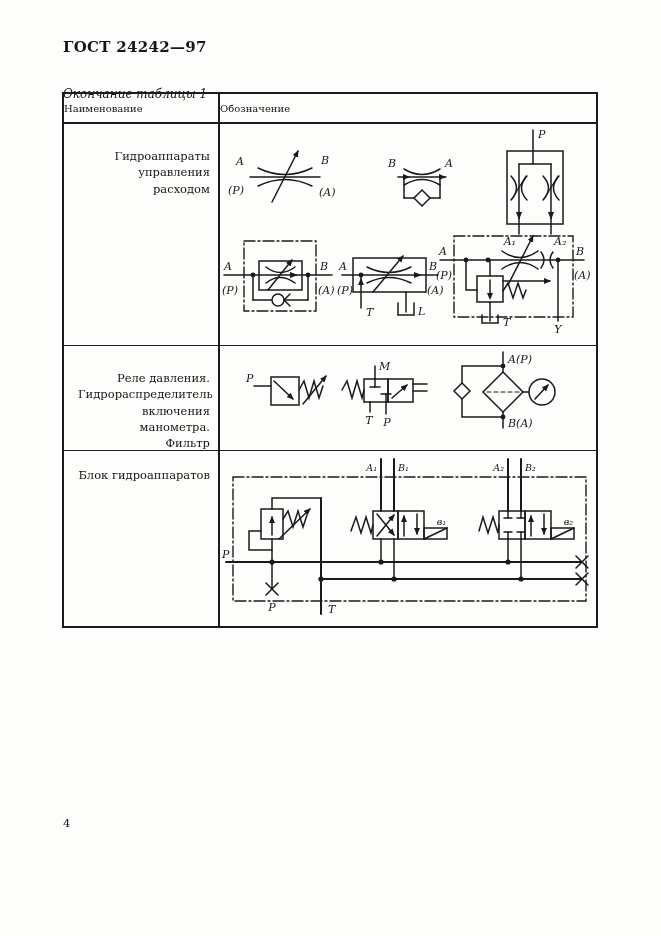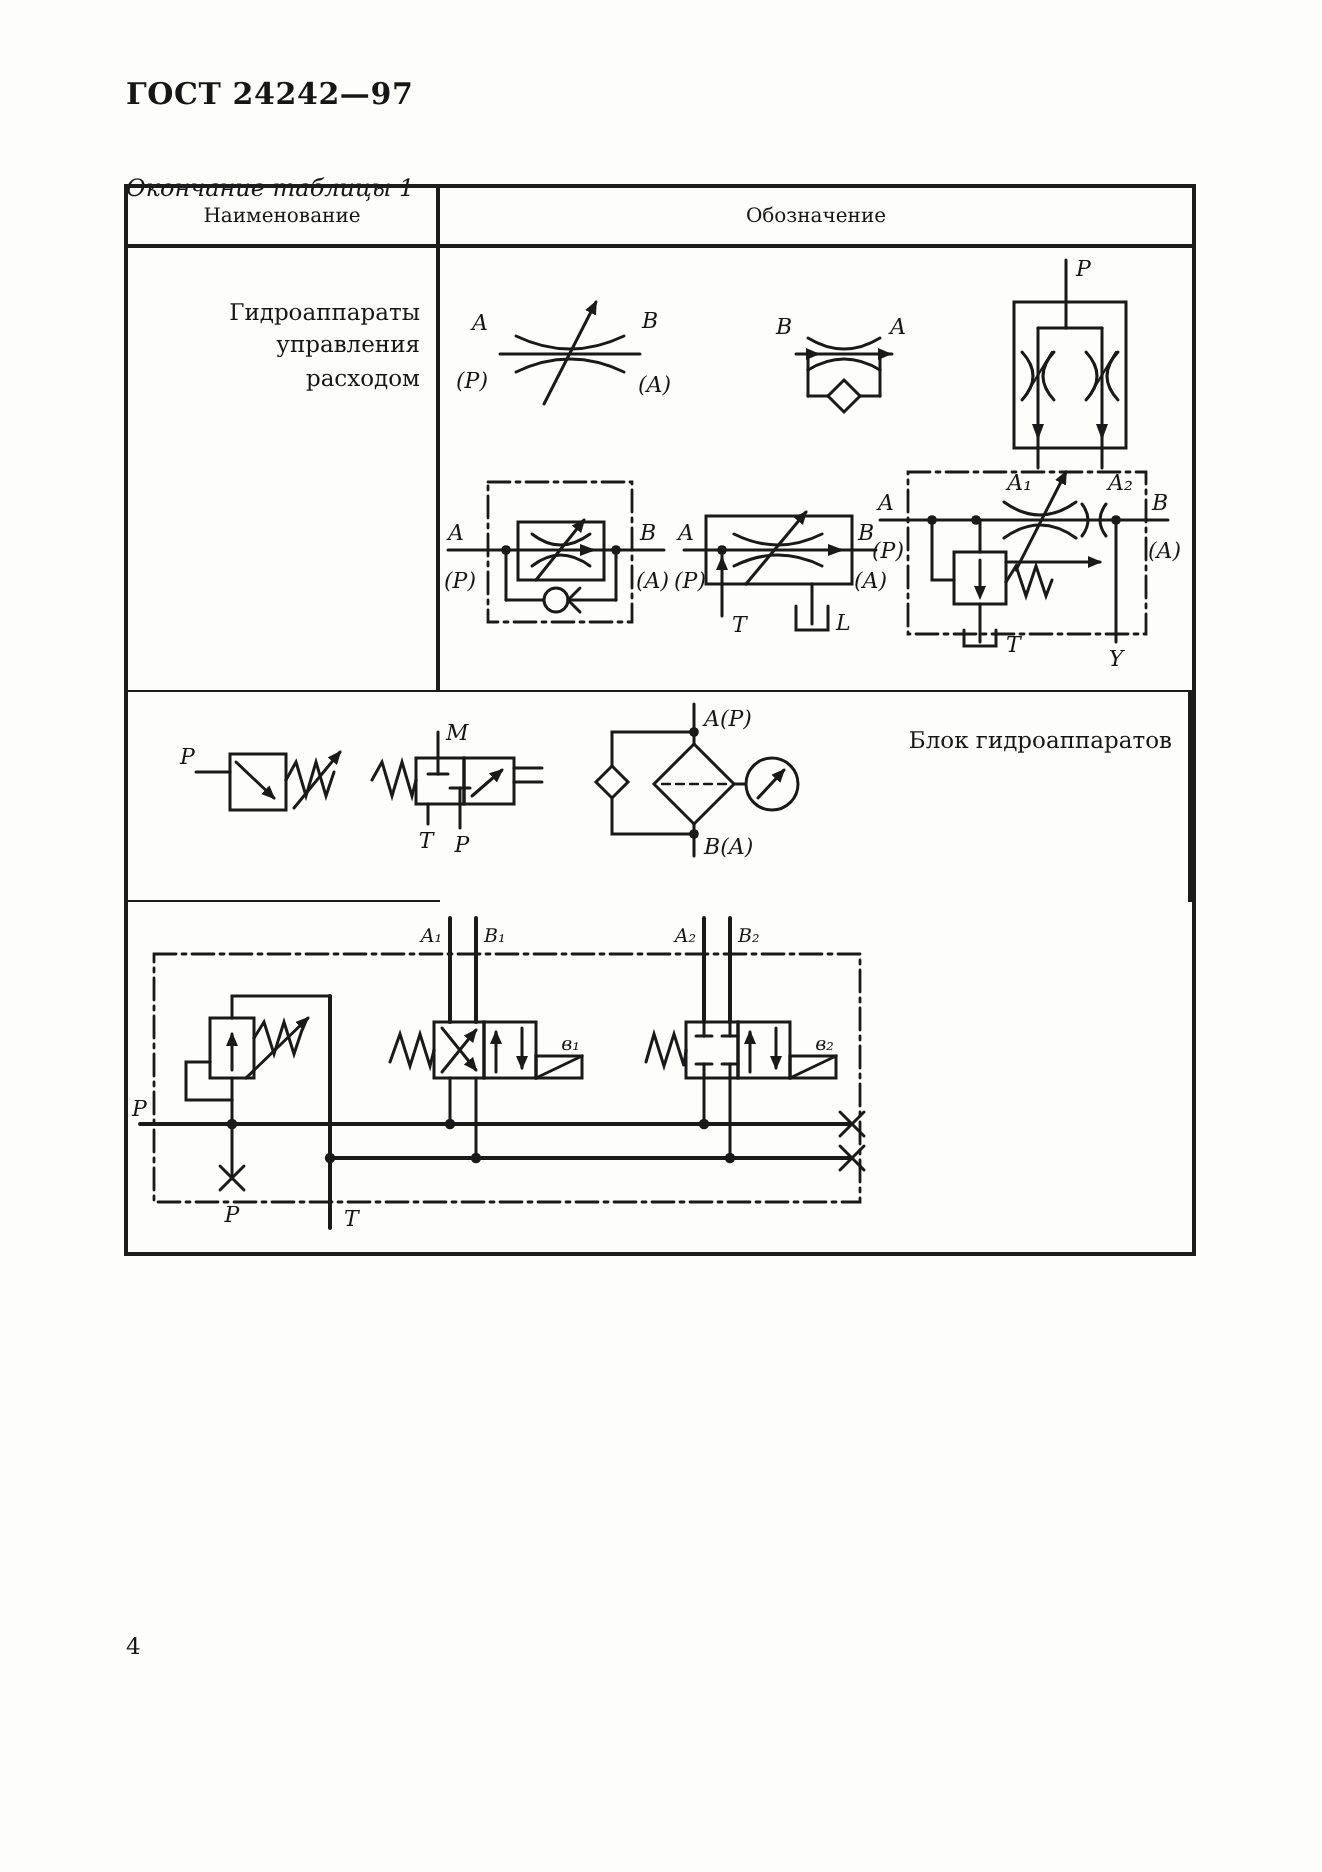--- a/index.html
+++ b/index.html
@@ -11,21 +11,21 @@
   .doc-title { position:absolute; left:63px; top:38px; font-weight:bold; font-size:15px; letter-spacing:.3px; }
   .table-caption { position:absolute; left:63px; top:70px; font-style:italic; font-size:12px;margin-top:17px; }
   .gost-table {
     position:absolute; left:62px; top:92px; width:536px; height:536px;
     border:2px solid #1c1c1c; box-sizing:border-box;
     display:grid; grid-template-columns:156px 1fr;
     grid-template-rows:30px 222px 105px 1fr;
   }
   .cell { box-sizing:border-box; }
   .col-name { border-right:2px solid #1c1c1c; }
-  .hdr { border-bottom:2px solid #1c1c1c; font-size:10px; text-align:center; padding-top:9px; }
+  .hdr { border-bottom:2px solid #1c1c1c; font-size:10px; text-align:left; padding-top:9px; }
   .rowline { border-bottom:1.5px solid #1c1c1c; }
   .name-cell { font-size:11.5px; line-height:1.42; padding:24px 8px 0 14px; white-space:pre-line;text-align:right; }
   .name-cell.r3 { padding-top:16px; }
   .sym-cell { position:relative; }
   .sym-cell svg { position:absolute; left:0; top:0; }
   .page-number { position:absolute; left:63px; top:816px; font-size:11.5px; }
   svg line, svg path, svg polyline, svg rect, svg circle, svg polygon {
     stroke:#1a1a1a; fill:none; stroke-width:1.5; stroke-linecap:round;
   }
   svg .thin { stroke-width:1.2; }
@@ -168,20 +168,24 @@
           <line x1="283" y1="157" x2="330" y2="157" marker-end="url(#ah1)"></line>
           <line x1="270" y1="178" x2="270" y2="197"></line>
           <path d="M262,191 L262,199 L278,199 L278,191"></path>
           <text x="283" y="202">T</text>
           <line x1="338" y1="136" x2="338" y2="197"></line>
           <text x="338" y="209" text-anchor="middle">Y</text>
         </g>
       </svg>
     </div>
 
+    <div class="cell col-name rowline name-cell">Реле давления.
+Гидрораспределитель
+включения манометра.
+Фильтр</div>
     <div class="cell rowline sym-cell">
       <svg width="378" height="103" viewBox="0 0 378 103">
         <defs>
           <marker id="ah2" markerUnits="userSpaceOnUse" markerWidth="9" markerHeight="8" refX="6" refY="3" orient="auto">
             <path d="M0,0 L7,3 L0,6 z" class="fillhead"></path>
           </marker>
         </defs>
 
         <g>
           <text x="26" y="36">P</text>

